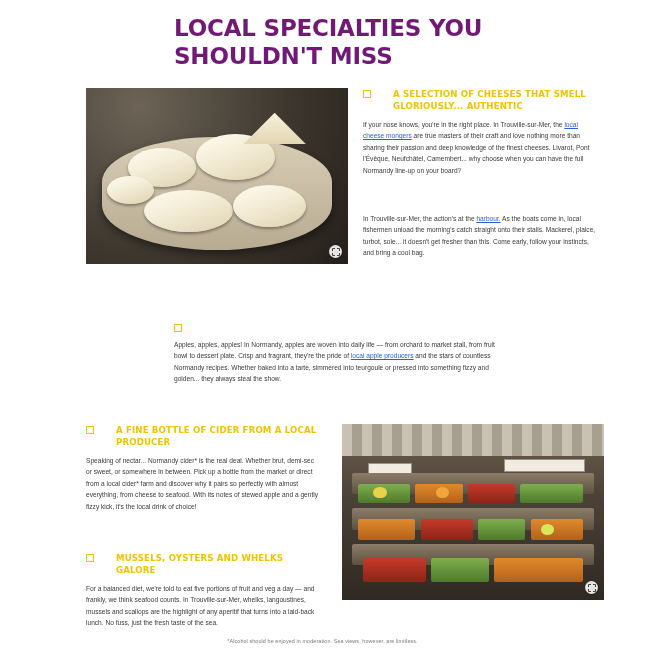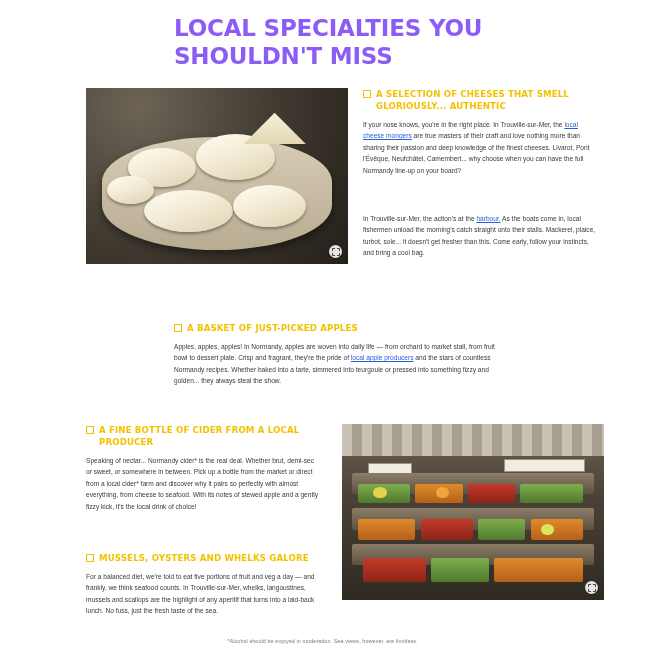--- a/index.html
+++ b/index.html
@@ -28,31 +28,32 @@
     left: 174px;
     top: 14px;
     width: 420px;
   }
   .page-title {
     font-family: "DejaVu Sans", sans-serif;
     font-size: 23px;
     line-height: 28px;
     font-weight: bold;
     letter-spacing: -0.2px;
-    color: #8b5cf6;
+    color: #701a75;
     text-transform: uppercase;
     margin: 0;
   }
 
   
   .sec-head {
     display: flex;
     align-items: flex-start;
-    gap: 5px;
+    gap: 22px;
     margin: 0 0 7px 0;
+    justify-content: space-between;
   }
   .sec-icon {
     flex: 0 0 auto;
     width: 8px;
     height: 8px;
     margin-top: 2px;
     border: 1.4px solid #f2c200;
     box-sizing: border-box;
   }
   .sec-title {
@@ -277,21 +278,20 @@
     <p class="body-text"><span>If your nose knows, you're in the right place. In Trouville-sur-Mer, the </span><a href="#">local cheese mongers</a><span> are true masters of their craft and love nothing more than sharing their passion and deep knowledge of the finest cheeses. Livarot, Pont l'Évêque, Neufchâtel, Camembert... why choose when you can have the full Normandy line-up on your board?</span></p>
   </div>
 
   <div id="sec-mackerel">
     <p class="body-text"><span>In Trouville-sur-Mer, the action's at the </span><a href="#">harbour.</a><span> As the boats come in, local fishermen unload the morning's catch straight onto their stalls. Mackerel, plaice, turbot, sole... it doesn't get fresher than this. Come early, follow your instincts, and bring a cool bag.</span></p>
   </div>
 
   <div id="sec-apples">
     <div class="sec-head">
       <span class="sec-icon"></span>
-      <span class="sec-title">A basket of just-picked apples</span>
     </div>
     <p class="body-text"><span>Apples, apples, apples! In Normandy, apples are woven into daily life — from orchard to market stall, from fruit bowl to dessert plate. Crisp and fragrant, they're the pride of </span><a href="#">local apple producers</a><span> and the stars of countless Normandy recipes. Whether baked into a tarte, simmered into teurgoule or pressed into something fizzy and golden... they always steal the show.</span></p>
   </div>
 
   <div id="sec-cider">
     <div class="sec-head">
       <span class="sec-icon"></span>
       <span class="sec-title">A fine bottle of cider from a local producer</span>
     </div>
     <p class="body-text">Speaking of nectar... Normandy cider* is the real deal. Whether brut, demi-sec or sweet, or somewhere in between. Pick up a bottle from the market or direct from a local cider* farm and discover why it pairs so perfectly with almost everything, from cheese to seafood. With its notes of stewed apple and a gently fizzy kick, it's the local drink of choice!</p>

